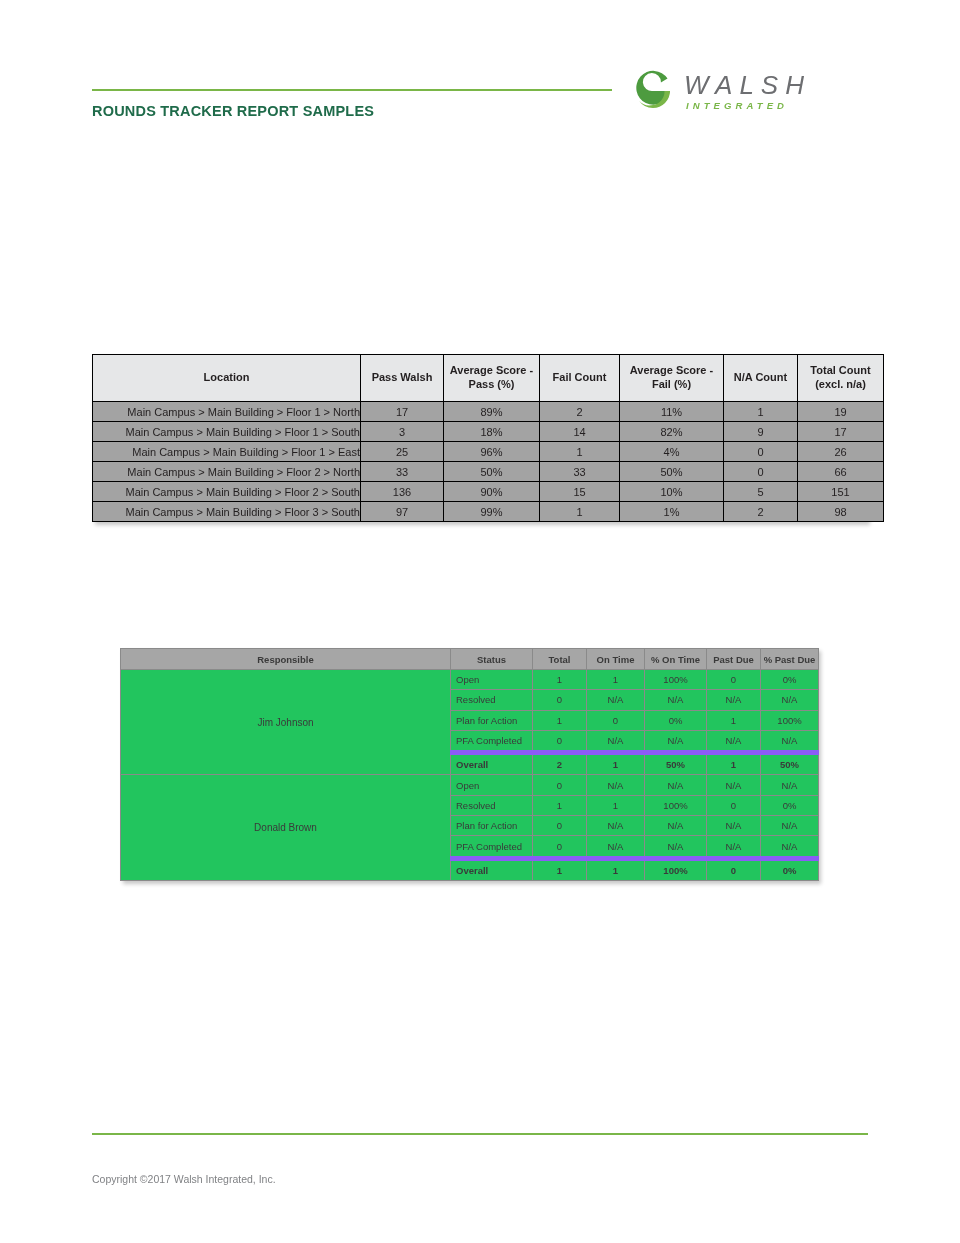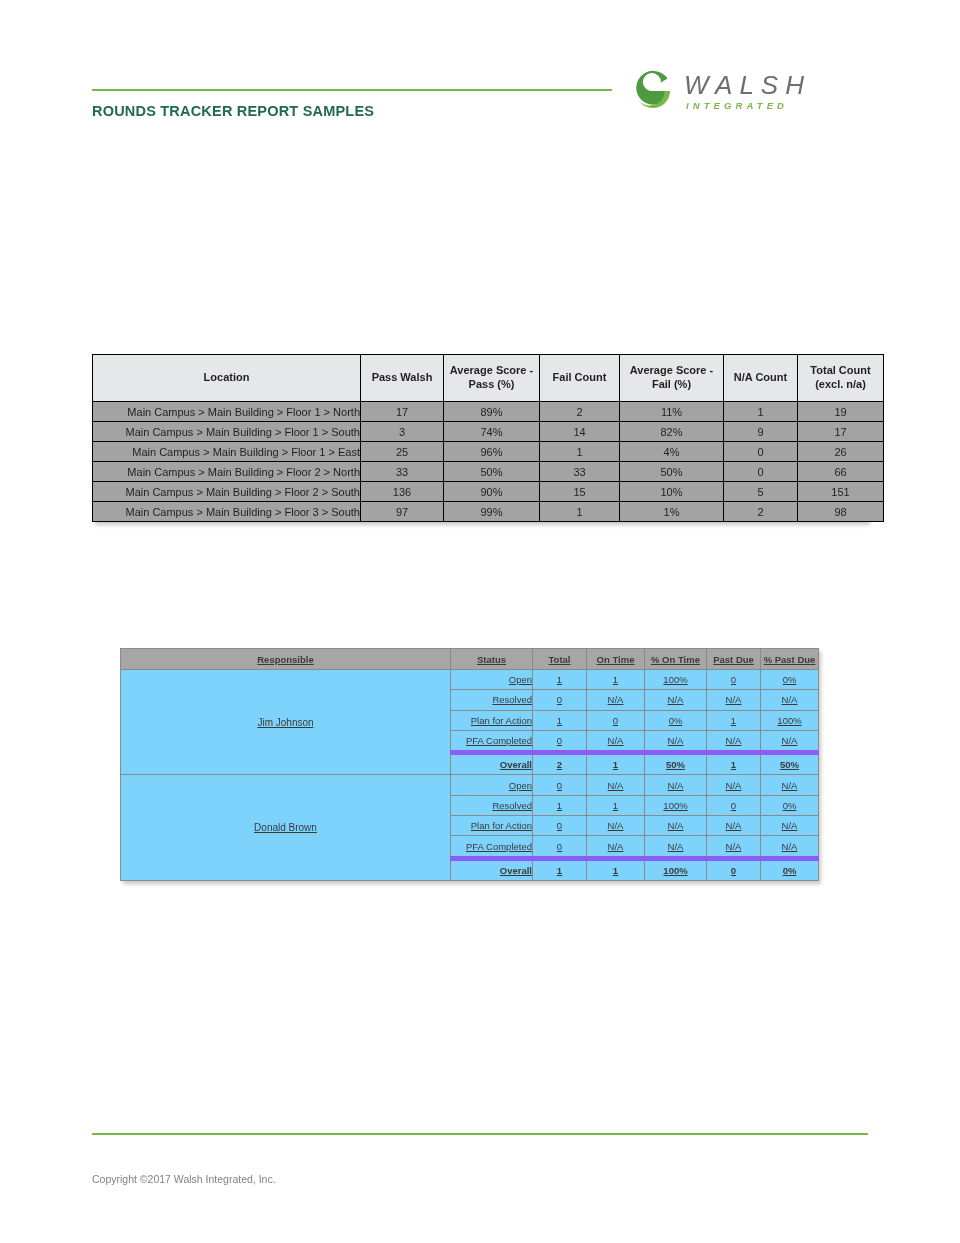--- a/index.html
+++ b/index.html
@@ -126,41 +126,40 @@
   .table-resp-wrap {
     position: absolute;
     left: 120px;
     top: 648px;
     width: 698px;
     box-shadow: 3px 3px 4px rgba(0,0,0,0.22);
   }
   table.resp {
     border-collapse: collapse;
     width: 698px;
-    background: #7dd3fc;
+    background: #22c55e;
     table-layout: fixed;
     color: #3a3a3a;
-    text-decoration: underline;
   }
   table.resp th, table.resp td {
     border: 1px solid #8a8a8a;
     font-size: 9.5px;
     padding: 0;
     height: 19.3px;
     text-align: center;
     vertical-align: middle;
   }
   table.resp thead th {
     background: #a6a6a6;
     color: #3a3a3a;
     font-weight: bold;
     height: 20px;
   }
   table.resp td.status-cell {
-    text-align: right;
+    text-align: left;
     padding-left: 5px;
   }
   table.resp td.person {
     font-size: 10px;
     border-right: 1px solid #8a8a8a;
   }
   table.resp tr.overall td {
     font-weight: bold;
     border-top: 5px solid #8b5cf6;
   }
@@ -236,21 +235,21 @@
         <td>17</td>
         <td>89%</td>
         <td>2</td>
         <td>11%</td>
         <td>1</td>
         <td>19</td>
       </tr>
       <tr>
         <td class="loc-name">Main Campus &gt; Main Building &gt; Floor 1 &gt; South</td>
         <td>3</td>
-        <td>74%</td>
+        <td>18%</td>
         <td>14</td>
         <td>82%</td>
         <td>9</td>
         <td>17</td>
       </tr>
       <tr>
         <td class="loc-name">Main Campus &gt; Main Building &gt; Floor 1 &gt; East</td>
         <td>25</td>
         <td>96%</td>
         <td>1</td>

